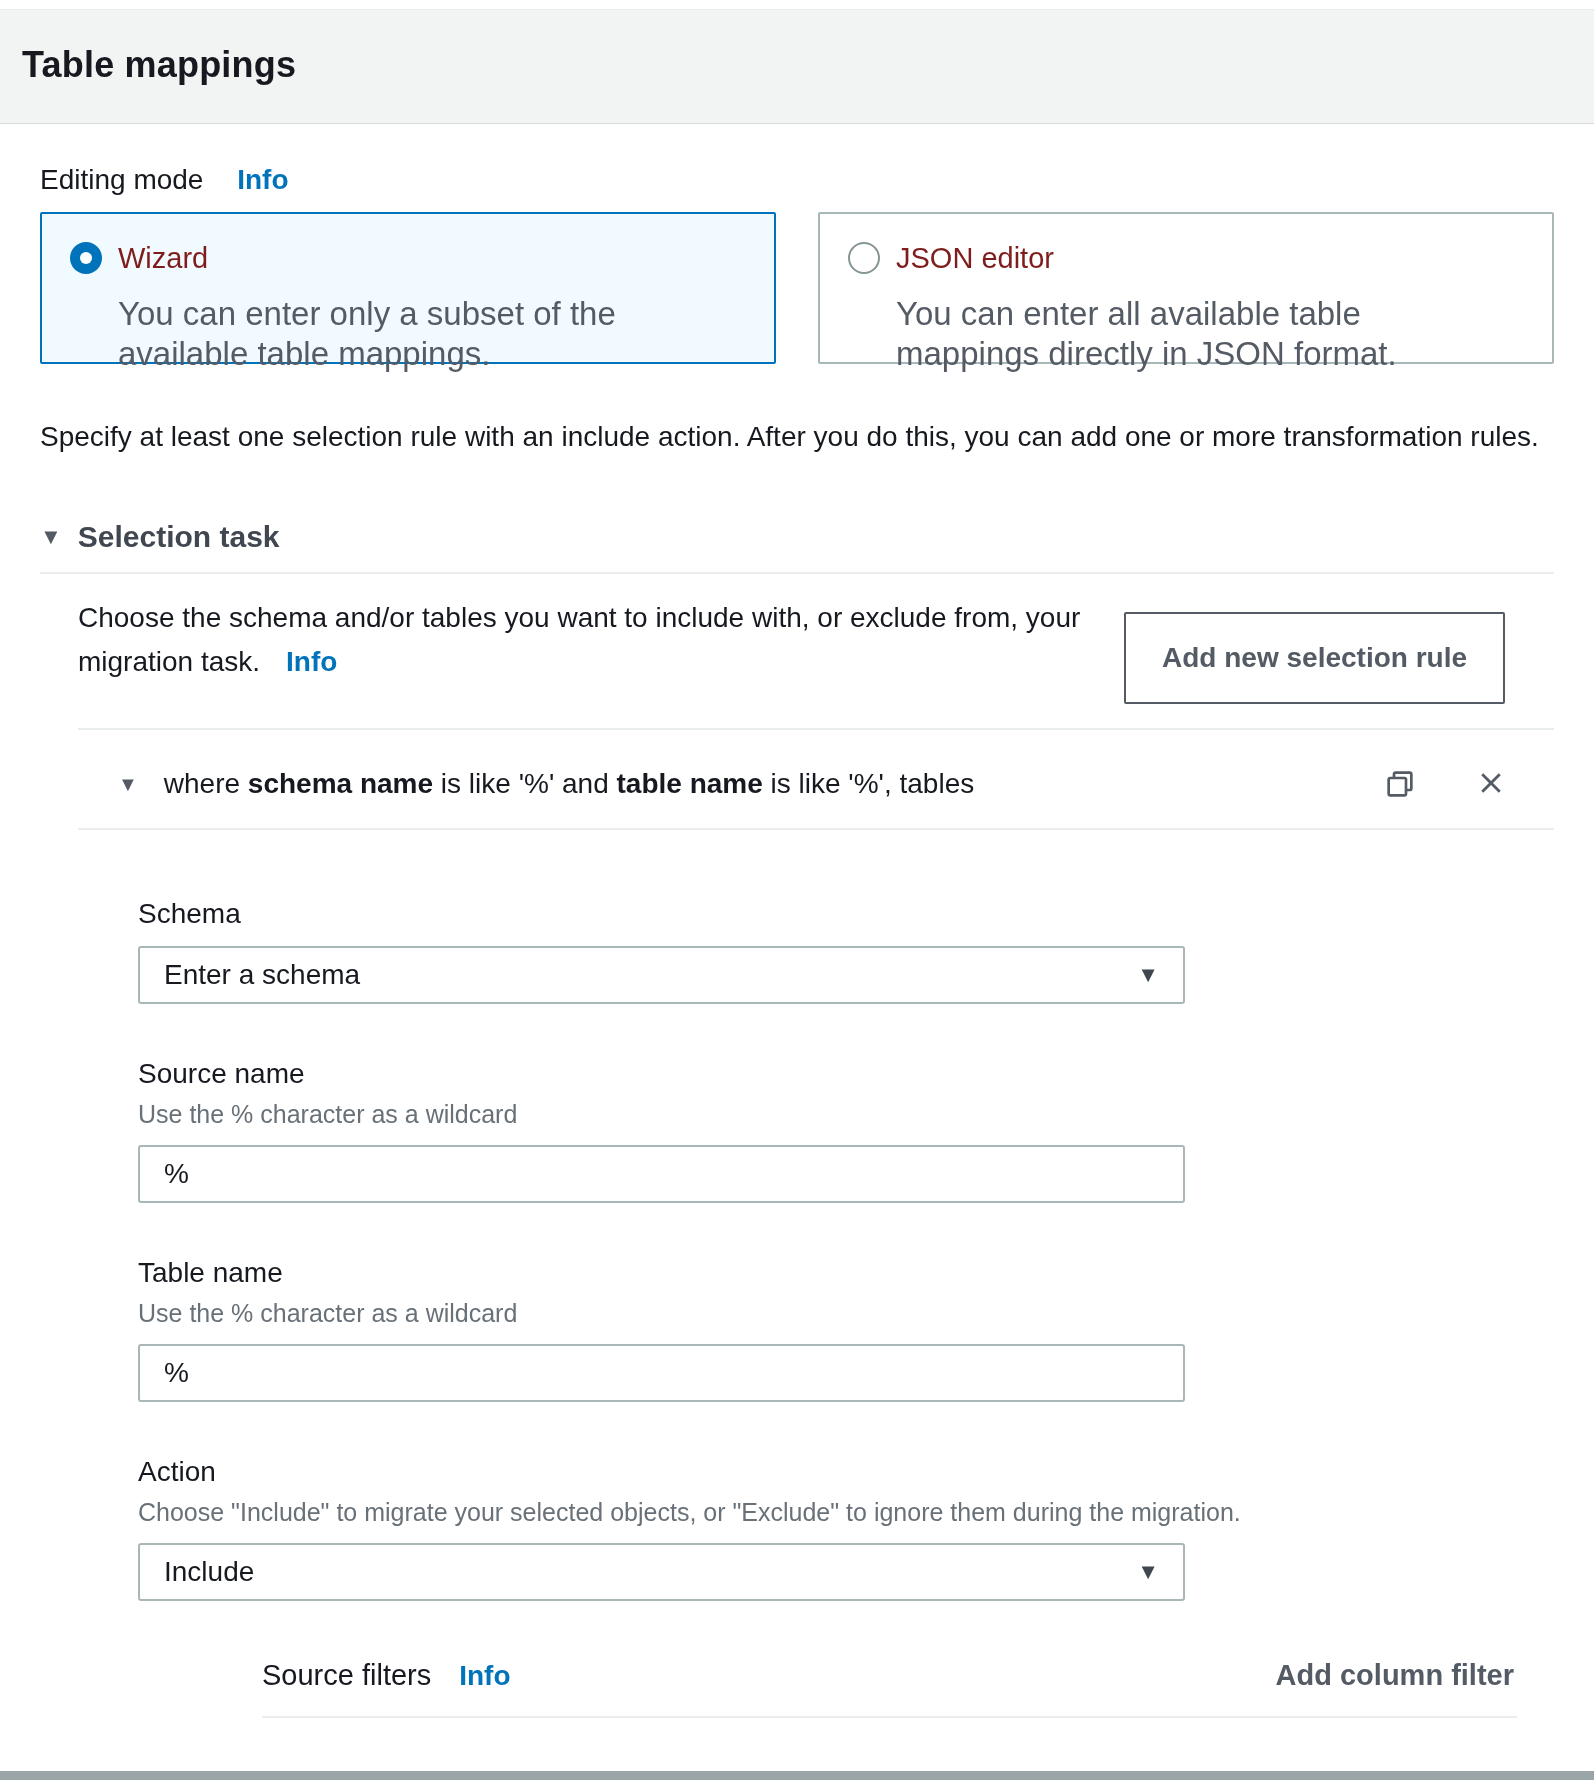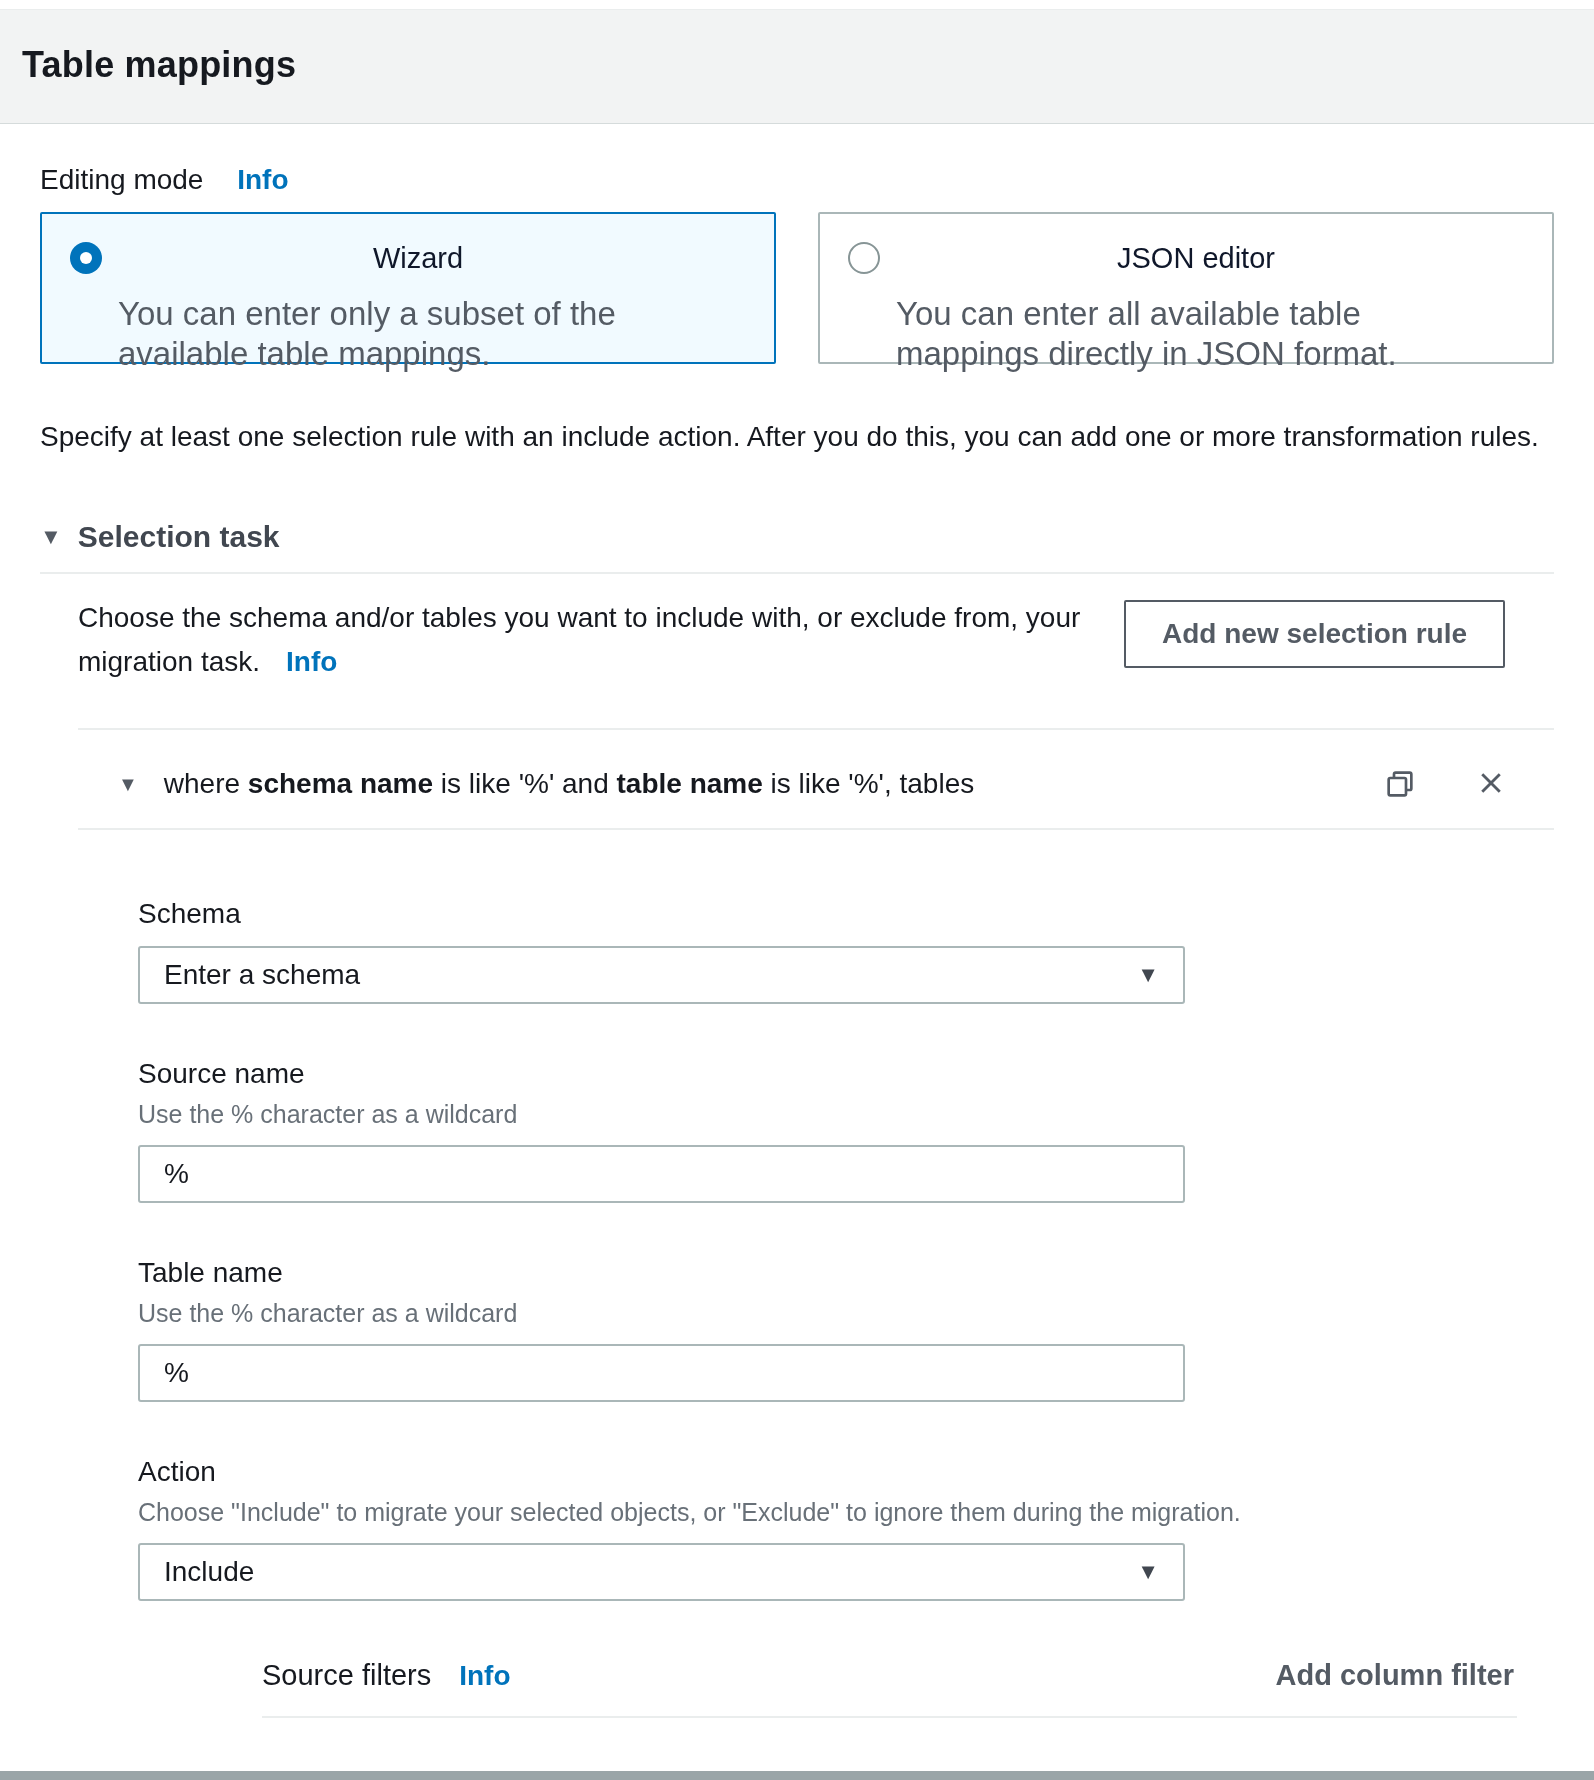--- a/index.html
+++ b/index.html
@@ -18,37 +18,37 @@
   .editing-row .info-link { margin-left:26px; }
 
   
   .cards { margin-top:16px; display:flex; gap:42px; }
   .card { flex:1; height:152px; border:2px solid #aab7b8; border-radius:2px; background:#ffffff; display:flex; padding:24px 20px 0 28px; cursor:pointer; }
   .card.selected { border-color:#0073bb; background:#f1faff; }
   .radio { flex:0 0 32px; width:32px; height:32px; border-radius:50%; border:2px solid #879596; background:#ffffff; margin-top:4px; position:relative; }
   .radio.checked { border:none; background:#0073bb; }
   .radio.checked::after { content:""; position:absolute; left:10px; top:10px; width:12px; height:12px; border-radius:50%; background:#ffffff; }
   .card-body { margin-left:16px; }
-  .card-title { font-size:29px; color:#0f172a; line-height:40px;text-align:center; }
+  .card-title { font-size:29px; color:#7f1d1d; line-height:40px; }
   .card-desc { margin-top:16px; font-size:33px; line-height:40px; color:#545b64; max-width:600px; }
 
   
   .specify { margin-top:50px; font-size:28px; line-height:46px; max-width:1510px; color:#16191f; }
 
   
   .section-head { margin-top:60px; display:flex; align-items:center; gap:16px; padding-bottom:18px; border-bottom:2px solid #eaeded; cursor:pointer; }
   .section-head h2, .transformation-head h2 { font-size:30px; font-weight:700; color:#414750; }
   .caret { color:#545b64; font-size:22px; line-height:1; }
   .caret.small { font-size:20px; }
 
   
   .rule-intro { position:relative; margin-top:22px; min-height:112px; }
   .rule-desc { margin-left:38px; max-width:1045px; font-size:28px; line-height:44px; color:#16191f; }
   .rule-desc .info-link { margin-left:26px; }
-  .btn-secondary { position:absolute; top:4px; right:49px; height:68px; padding:0 36px; background:#ffffff;
+  .btn-secondary { position:absolute; top:16px; right:49px; height:92px; padding:0 36px; background:#ffffff;
     border:2px solid #545b64; border-radius:2px; font-family:inherit; font-size:28px; font-weight:700; color:#545b64; cursor:pointer; }
 
   .divider { border-top:2px solid #eaeded; }
   .indent-1 { margin-left:38px; margin-top:20px; }
 
   
   .rule-bar { margin-top:38px; display:flex; align-items:center; padding-left:78px; padding-right:46px; }
   .rule-bar .caret { margin-right:26px; cursor:pointer; }
   .rule-sentence { flex:1; font-size:28px; color:#16191f; }
   .rule-sentence b { font-weight:700; }

